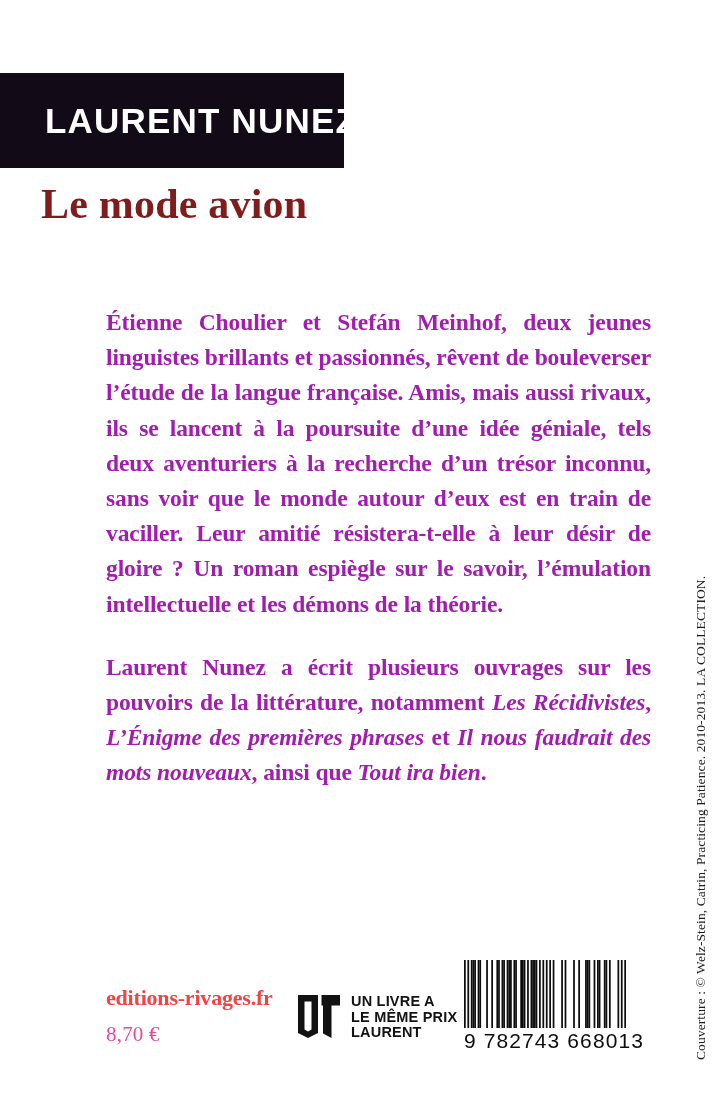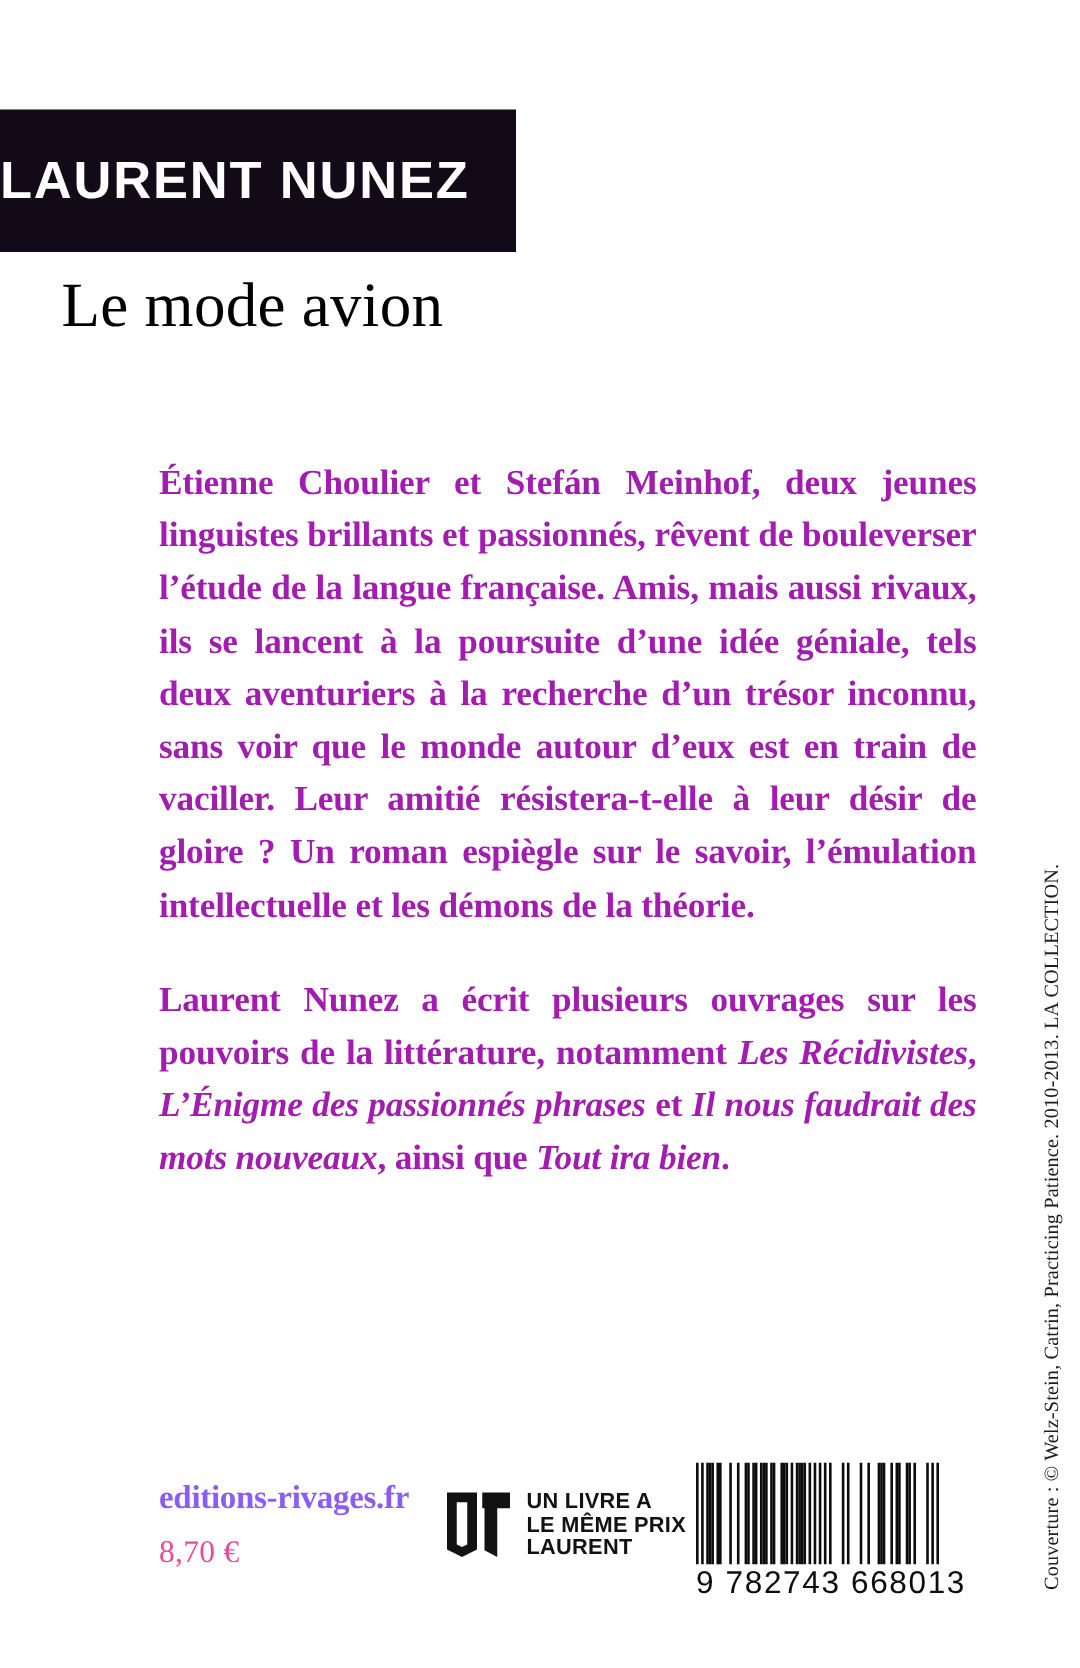--- a/index.html
+++ b/index.html
@@ -26,33 +26,34 @@
     background: #130A18;
     display: flex;
     align-items: center;
   }
   .author-name {
     color: #ffffff;
     font-family: "Liberation Sans", sans-serif;
     font-weight: bold;
     font-size: 35px;
     letter-spacing: 1.2px;
+    padding-left: 45px;
     white-space: nowrap;
   }
 
   
   .book-title {
     position: absolute;
     left: 41px;
     top: 180px;
     font-family: "Liberation Serif", serif;
     font-size: 42px;
-    font-weight: normal;
+    font-weight: bold;
     letter-spacing: 0.2px;
-    color: #000000;
+    color: #7f1d1d;
     white-space: nowrap;
   }
 
   
   .blurb {
     position: absolute;
     left: 106px;
     top: 305px;
     width: 545px;
   }
@@ -104,21 +105,21 @@
   }
   .publisher-block {
     position: absolute;
     left: 106px;
     top: 25px;
   }
   .publisher-site {
     font-family: "Liberation Serif", serif;
     font-size: 22px;
     font-weight: bold;
-    color: #8b5cf6;
+    color: #ef4444;
     letter-spacing: -0.2px;
     white-space: nowrap;
   }
   .price {
     margin-top: 11px;
     font-family: "Liberation Serif", serif;
     font-size: 21px;
     color: #ec4899;
     letter-spacing: 0.2px;
     white-space: nowrap;
@@ -147,21 +148,21 @@
     line-height: 15.5px;
     letter-spacing: 0.2px;
     color: #121212;
     white-space: nowrap;
   }
 
   
   .barcode-block {
     position: absolute;
     left: 464px;
-    top: 15px;
+    top: 0px;
     width: 162px;
   }
   .barcode-bars {
     height: 68px;
     width: 162px;
     display: block;
   }
   .barcode-digits {
     margin-top: 1px;
     font-family: "Liberation Sans", sans-serif;
@@ -176,21 +177,21 @@
 <body>
 
 <div class="author-banner">
   <div class="author-name">LAURENT NUNEZ</div>
 </div>
 
 <div class="book-title">Le mode avion</div>
 
 <div class="blurb">
   <p class="para-1">Étienne Choulier et Stefán Meinhof, deux jeunes linguistes brillants et passionnés, rêvent de bouleverser l’étude de la langue française. Amis, mais aussi rivaux, ils se lancent à la poursuite d’une idée géniale, tels deux aventuriers à la recherche d’un trésor inconnu, sans voir que le monde autour d’eux est en train de vaciller. Leur amitié résistera-t-elle à leur désir de gloire ? Un roman espiègle sur le savoir, l’émulation intellectuelle et les démons de la théorie.</p>
-  <p class="para-2">Laurent Nunez a écrit plusieurs ouvrages sur les pouvoirs de la littérature, notamment <em>Les Récidivistes</em>, <em>L’Énigme des passionnés phrases</em> et <em>Il nous faudrait des mots nouveaux</em>, ainsi que <em>Tout ira bien</em>.</p>
+  <p class="para-2">Laurent Nunez a écrit plusieurs ouvrages sur les pouvoirs de la littérature, notamment <em>Les Récidivistes</em>, <em>L’Énigme des premières phrases</em> et <em>Il nous faudrait des mots nouveaux</em>, ainsi que <em>Tout ira bien</em>.</p>
 </div>
 
 <div class="side-credit">
   <span>Couverture : © Welz-Stein, Catrin, Practicing Patience. 2010-2013. LA COLLECTION.</span>
 </div>
 
 <div class="footer">
 
   <div class="publisher-block">
     <div class="publisher-site">editions-rivages.fr</div>

